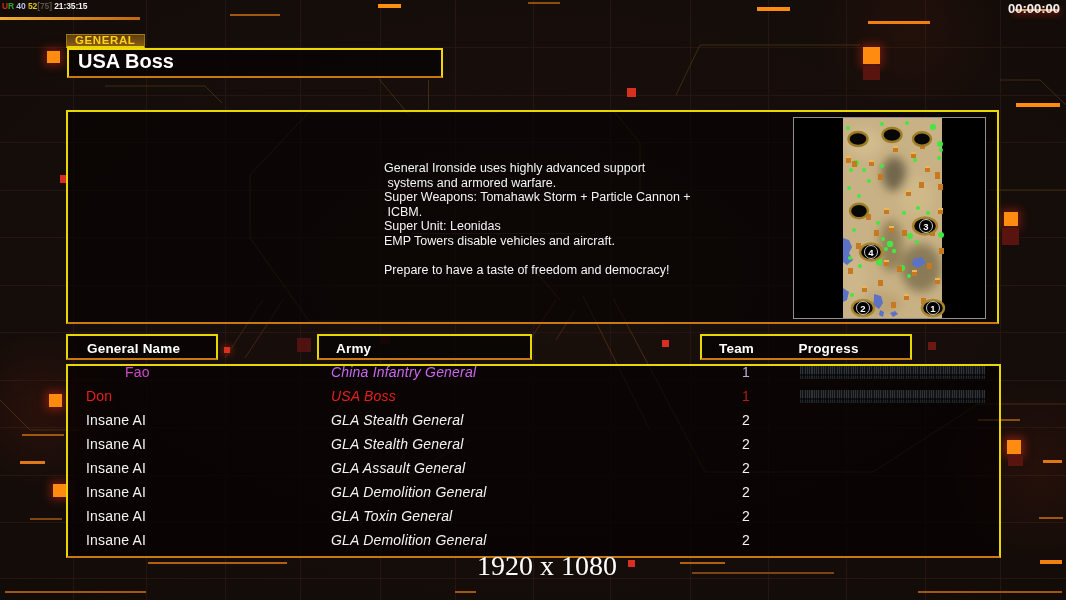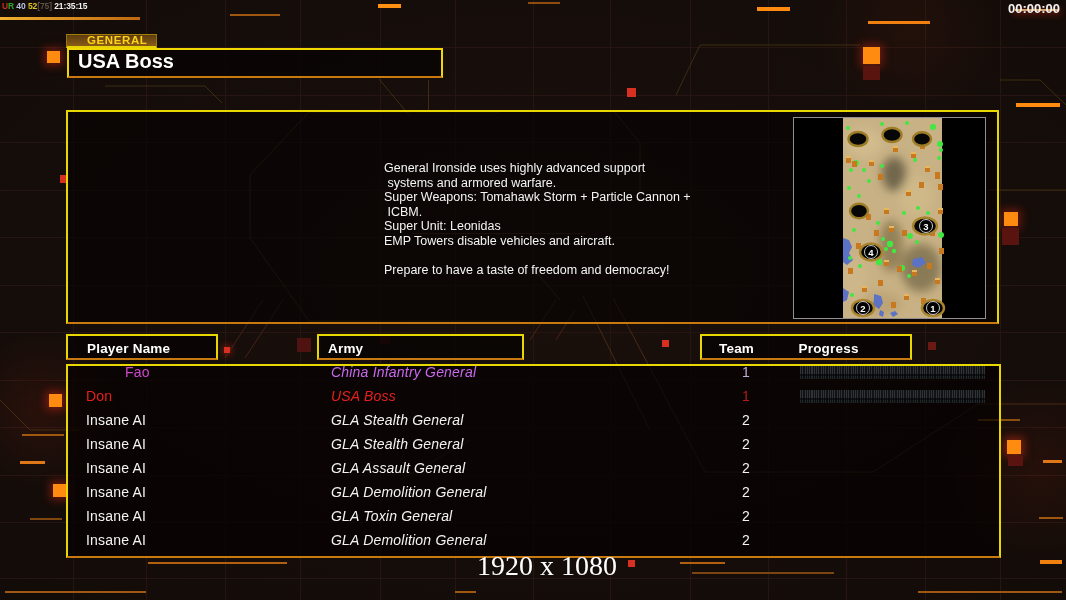--- a/index.html
+++ b/index.html
@@ -1,27 +1,27 @@
 <!DOCTYPE html>
 <html><head>
 <meta charset="utf-8">
 <style>
 html,body{margin:0;padding:0;background:#000;}
 #stage{position:relative;width:1066px;height:600px;background:radial-gradient(ellipse 900px 500px at 50% 45%,#1a100c 0%,#150d0a 55%,#110b07 100%);overflow:hidden;font-family:"Liberation Sans",sans-serif;}
 .abs{position:absolute;}
 #fps{left:2px;top:1px;font-size:8.5px;font-weight:bold;letter-spacing:-0.1px;}
 #clock{right:6px;top:1px;font-size:13px;font-weight:bold;color:#f2f2f2;}
-#gentag{left:66px;top:34px;width:69px;height:11px;background:linear-gradient(180deg,#5c3c10,#8a5c16);border:1px solid rgba(190,150,0,0.55);border-bottom:2px solid #e8d400;color:#ffd118;font-size:11.5px;font-weight:bold;letter-spacing:0.6px;line-height:11px;padding-left:20px;overflow:hidden;}
+#gentag{left:66px;top:34px;width:69px;height:11px;background:linear-gradient(180deg,#5c3c10,#8a5c16);border:1px solid rgba(190,150,0,0.55);border-bottom:2px solid #e8d400;color:#ffd118;font-size:11.5px;font-weight:bold;letter-spacing:0.6px;line-height:11px;padding-left:8px;overflow:hidden;}
 #titlebox{left:67px;top:48px;width:363px;height:26px;background:rgba(8,4,2,0.78);border:2px solid #f0d800;border-bottom-color:#c87a10;color:#fff;font-size:20px;font-weight:bold;line-height:23px;padding-left:9px;}
 #descbox{left:66px;top:110px;width:929px;height:210px;background:rgba(5,2,1,0.62);border:2px solid #e8d800;border-bottom-color:#c87a10;}
 #desctext{left:384px;top:161px;width:340px;color:#f5f5f5;font-size:12.5px;line-height:14.6px;white-space:pre;}
 #mapbox{left:793px;top:117px;width:191px;height:200px;background:#000;border:1px solid #909090;}
 .hdr{top:334px;height:22px;background:rgba(8,4,2,0.8);border:2px solid #e8d800;border-bottom-color:#c87a10;color:#fff;font-size:13.5px;letter-spacing:0.2px;font-weight:bold;line-height:25px;}
 #hdr1{left:66px;width:129px;padding-left:19px;}
-#hdr2{left:317px;width:194px;padding-left:9px;}
+#hdr2{left:317px;width:194px;padding-left:17px;}
 #hdr3{left:700px;width:208px;}
 #hdr3 span.t{position:absolute;left:17px;}
 #hdr3 span.p{position:absolute;left:96.5px;}
 #tablebox{left:66px;top:364px;width:931px;height:190px;background:rgba(5,2,1,0.72);border:2px solid #e8d800;border-bottom-color:#c87a10;}
 .row{position:absolute;left:0;width:100%;height:24px;font-size:14px;letter-spacing:0.2px;line-height:24px;}
 .row .pn{position:absolute;left:18px;}
 .row .ar{position:absolute;left:263px;font-style:italic;}
 .row .tm{position:absolute;left:668px;width:20px;text-align:center;}
 .row .bar{position:absolute;left:732px;top:6px;width:185px;height:13px;background-image:linear-gradient(180deg,rgba(0,0,0,0) 0px,rgba(0,0,0,0) 8px,rgba(0,0,0,0.6) 8px,rgba(0,0,0,0.6) 10px,rgba(0,0,0,0.25) 10px),repeating-linear-gradient(90deg,#2e3336 0px,#2e3336 1px,#111314 1px,#111314 2.3px);}
 .purple{color:#cc49cc;margin-left:39px;}
@@ -267,21 +267,21 @@
   </g>
   <g fill="#fff" font-family="Liberation Sans,sans-serif" font-size="9.5" font-weight="bold" text-anchor="middle">
     <text x="132" y="111.5">3</text>
     <text x="77" y="137.5">4</text>
     <text x="69" y="193.5">2</text>
     <text x="139" y="193.5">1</text>
   </g>
 </svg>
 </div>
 
-<div class="abs hdr" id="hdr1">Player Name</div>
+<div class="abs hdr" id="hdr1">General Name</div>
 <div class="abs hdr" id="hdr2">Army</div>
 <div class="abs hdr" id="hdr3">
       <span class="t">Team</span>
       <span class="p">Progress</span>
     </div>
 
 <div class="abs" id="tablebox">
   <div class="row" style="top:-6px">
         <span class="pn purple">Fao</span>
         <span class="ar violet">China Infantry General</span>

